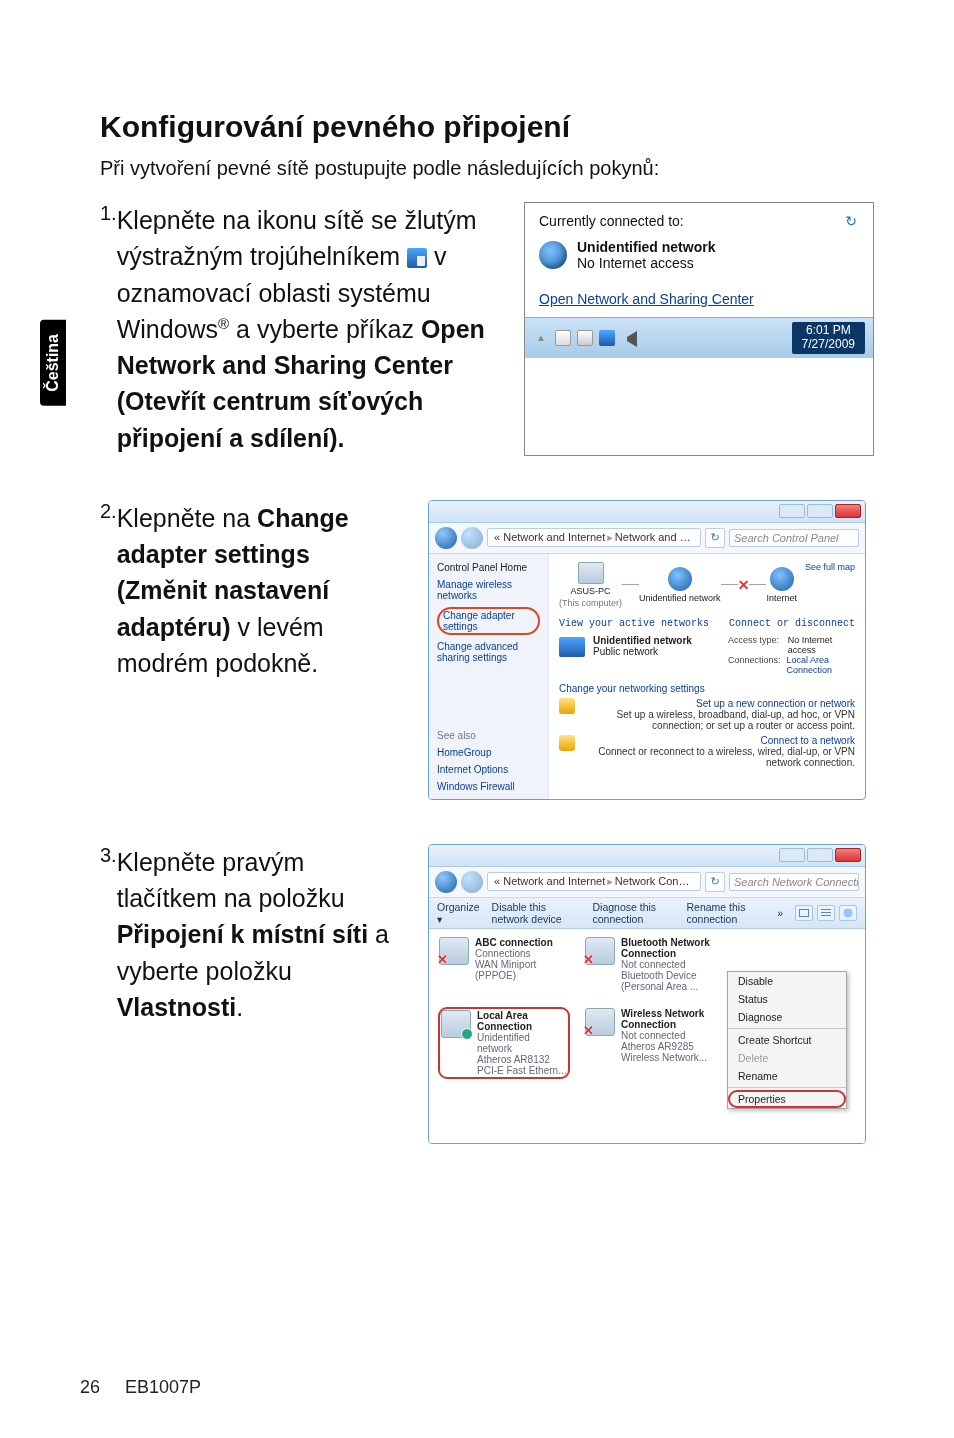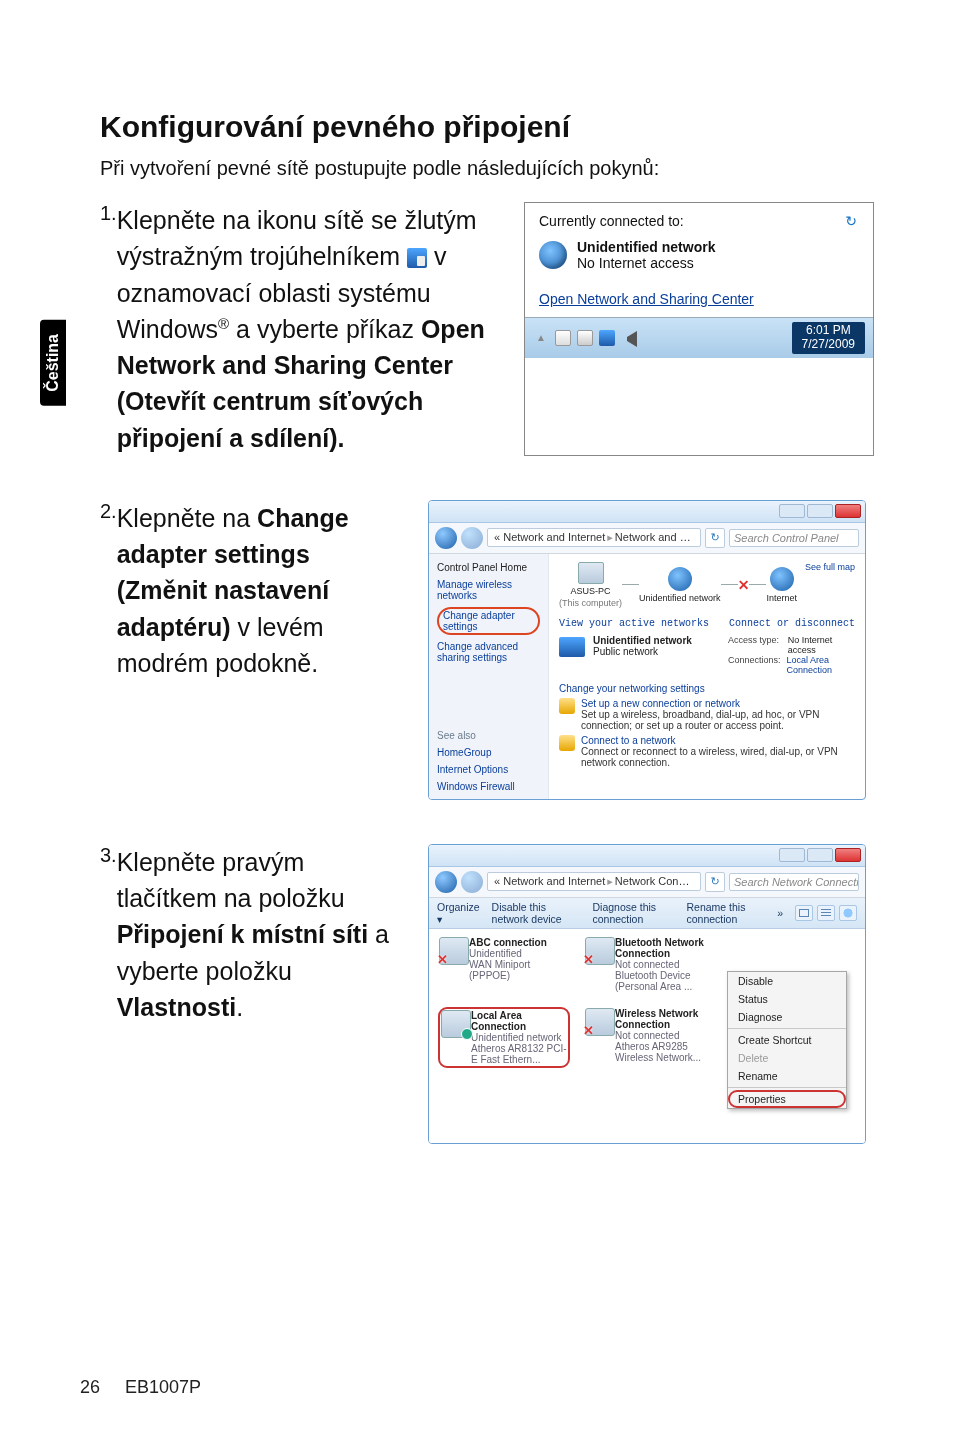--- a/index.html
+++ b/index.html
@@ -163,21 +163,21 @@
   .nm-line{flex:1;height:1px;background:#9aa;}
   .nm-x{color:#d33;font-weight:700;font-size:14px;line-height:10px;}
   .seefull{color:#0a3e9b;font-size:9px;text-align:right;}
   .subhead{color:#0a3e9b;margin:6px 0 2px;}
   .netentry{display:flex;gap:8px;align-items:flex-start;margin:4px 0 8px;}
   .netentry .ic{width:26px;height:20px;background:linear-gradient(#4da6ff,#1e5aa8);border-radius:2px;margin-top:2px;}
   .netentry .col{flex:1;}
   .netentry .kv{display:flex;gap:6px;font-size:9px;}
   .kv .k{color:#444;width:60px;}
   .kv .v{color:#0a3e9b;}
-  .task{display:flex;gap:6px;margin:4px 0;}
+  .task{display:flex;gap:6px;margin:4px 0;text-align:right;}
   .task .ti{width:16px;height:16px;border-radius:3px;flex:none;}
   .ti-a{background:linear-gradient(#ffe08a,#e7a600);}
   .ti-b{background:linear-gradient(#ffe08a,#e7a600);}
   .task .tt{color:#0a3e9b;}
   .task .td{color:#333;}
 
   
   .shot3{width:438px;height:300px;}
   .toolbar{
     background:linear-gradient(#e9f2fb,#d6e6f5);
@@ -186,21 +186,21 @@
     padding:3px 8px;font-size:10.5px;color:#1b3a63;
   }
   .toolbar .org{display:flex;align-items:center;gap:3px;}
   .toolbar .views{margin-left:auto;display:flex;gap:4px;align-items:center;}
   .vbtn{width:18px;height:16px;border:1px solid #a9c7e4;border-radius:2px;background:#eaf3fc;position:relative;}
   .vbtn.v1::after{content:"";position:absolute;inset:3px;border:1px solid #5b86b5;}
   .vbtn.v2::after{content:"";position:absolute;inset:3px;background:repeating-linear-gradient(#5b86b5 0 1px,transparent 1px 3px);}
   .vbtn.v3{background:radial-gradient(circle at 50% 50%,#8fc9ff 0 40%,#eaf3fc 45%);}
   .shot3-body{padding:8px 10px;font-size:10px;height:calc(100% - 22px - 30px - 24px);position:relative;background:#fff;}
   .conn-grid{display:flex;gap:16px;flex-wrap:wrap;}
-  .conn{width:130px;display:flex;gap:0;}
+  .conn{width:130px;display:flex;gap:6px;}
   .conn .ic{width:30px;height:28px;flex:none;position:relative;}
   .conn .ic .base{position:absolute;inset:0;background:linear-gradient(#dfe9f3,#b9cbdd);border:1px solid #8aa;border-radius:3px;}
   .conn.redx .ic::after{content:"✕";position:absolute;left:-2px;bottom:-2px;color:#d33;font-weight:700;font-size:13px;text-shadow:0 0 2px #fff;}
   .conn.grn .ic::after{content:"";position:absolute;right:-2px;bottom:-2px;width:10px;height:10px;border-radius:50%;background:#2a8;border:1px solid #fff;}
   .conn .meta .t{font-weight:600;}
   .conn .meta .s{color:#667;}
   .conn .meta .d{color:#667;}
   .conn.hlbox{outline:2px solid #c33;outline-offset:-1px;border-radius:8px;padding:2px;}
   .ctxmenu{
     position:absolute;right:18px;top:42px;width:120px;
@@ -410,21 +410,21 @@
         </div>
       </div>
       <div class="shot3-body">
         <div class="conn-grid" id="conn-grid">
             <div class="conn redx">
               <div class="ic">
                 <div class="base"></div>
               </div>
               <div class="meta">
                 <div class="t">ABC connection</div>
-                <div class="s">Unidentified</div>
+                <div class="s">Connections</div>
                 <div class="d">WAN Miniport (PPPOE)</div>
               </div>
             </div>
             <div class="conn redx">
               <div class="ic">
                 <div class="base"></div>
               </div>
               <div class="meta">
                 <div class="t">Bluetooth Network Connection</div>
                 <div class="s">Not connected</div>

